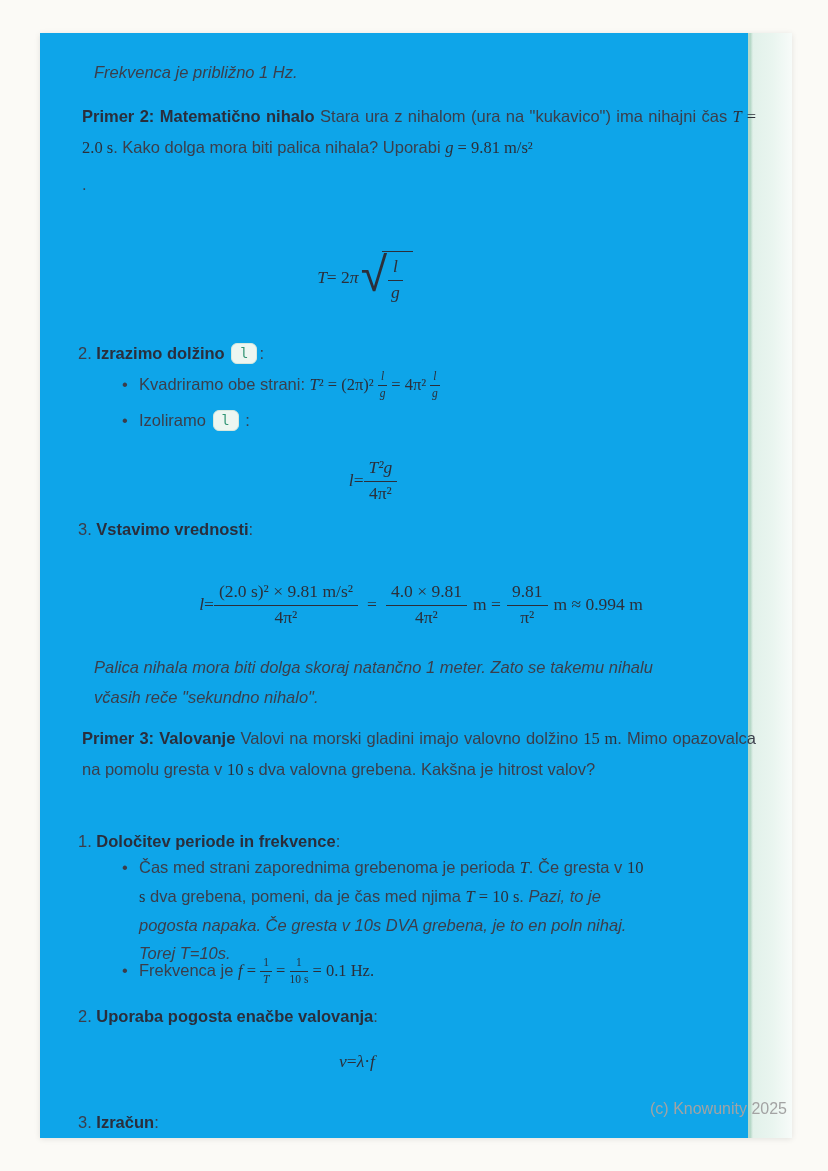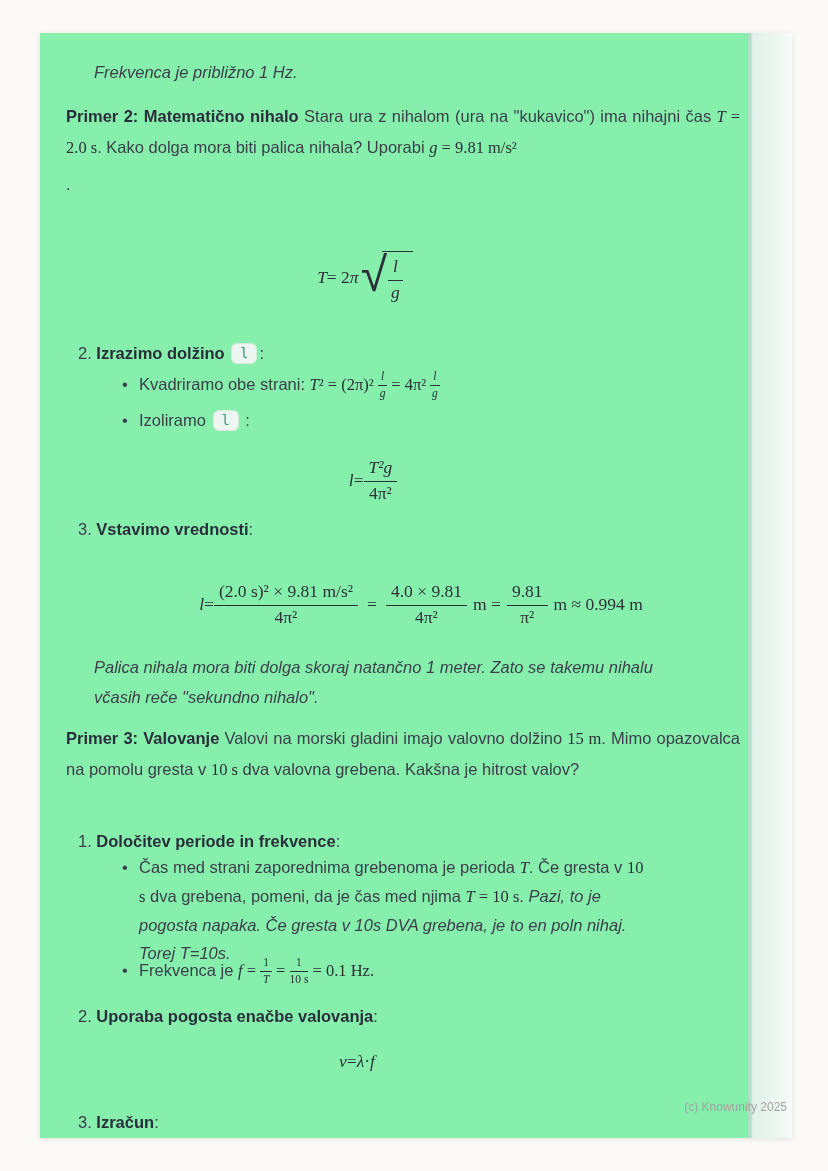--- a/index.html
+++ b/index.html
@@ -1,22 +1,22 @@
 <!DOCTYPE html>
 <html><head>
 <meta charset="utf-8">
 <style>
   html,body{margin:0;padding:0;}
   .canvas{position:relative;width:828px;height:1171px;background:#fbfaf6;overflow:hidden;
           font-family:"Liberation Sans",sans-serif;color:#3b3e4b;}
-  .page{position:absolute;left:40px;top:33px;width:752px;height:1105px;background:#86efac;
+  .page{position:absolute;left:40px;top:33px;width:752px;height:1105px;background:#0ea5e9;
         box-shadow:0 1px 6px rgba(0,0,0,.10);}
   .stripe{position:absolute;top:0;right:0;width:44px;height:100%;
         background:linear-gradient(to right,#b7d9c9 0px,#b7d9c9 2.5px,#e2f1ea 5px,#e9f5ef 55%,#f7fbf9 100%);}
-  .blk{position:absolute;left:26px;width:674px;font-size:16.5px;line-height:30px;}
+  .blk{position:absolute;left:42px;width:674px;font-size:16.5px;line-height:30px;}
   .indent{left:54px;width:618px;}
   .head{left:38px;width:660px;}
   .bullet{left:87px;margin-left:12px;}
   .bullet::before{content:"•";position:absolute;left:-17px;color:#3b3e4b;}
   .just{text-align:justify;}
   .it{font-style:italic;}
   b,.bold{font-weight:bold;color:#2a2e3c;}
   
   .ms{font-family:"Liberation Serif",serif;color:#2c2f3a;}
   .mi{font-family:"Liberation Serif",serif;font-style:italic;color:#2c2f3a;}
@@ -27,21 +27,21 @@
   .frac .den{display:block;padding-top:1px;}
   .sf{display:inline-block;text-align:center;vertical-align:middle;font-size:11.5px;line-height:1.2;}
   .sf .n{display:block;border-bottom:1px solid #2c2f3a;padding:0 3px 1px;}
   .sf .d{display:block;padding-top:1px;}
   .sqrt{display:inline-flex;align-items:flex-start;margin-left:2px;}
   .radical{font-family:"DejaVu Sans",sans-serif;font-size:48px;line-height:46px;font-weight:200;color:#2c2f3a;}
   .under{border-top:1.5px solid #2c2f3a;margin-left:-5px;padding:4px 10px 0 6px;}
   .chip{display:inline-block;font-family:"DejaVu Sans Mono",monospace;font-size:13.5px;line-height:17px;
         color:#319473;background:#edf6f1;border:1px solid #d7e8dd;border-radius:6px;padding:1px 8px;
         vertical-align:1px;margin:0 2px;}
-  .wm{position:absolute;right:41px;top:1100px;font-size:12px;color:#a3a3a3;z-index:5;}
+  .wm{position:absolute;right:41px;top:1100px;font-size:16px;color:#a3a3a3;z-index:5;}
   .gap{display:inline-block;width:9px;}
   .gap2{display:inline-block;width:6px;}
 </style>
 </head>
 <body>
 
 <div class="canvas">
   <div class="page">
     <div class="stripe"></div>
 

